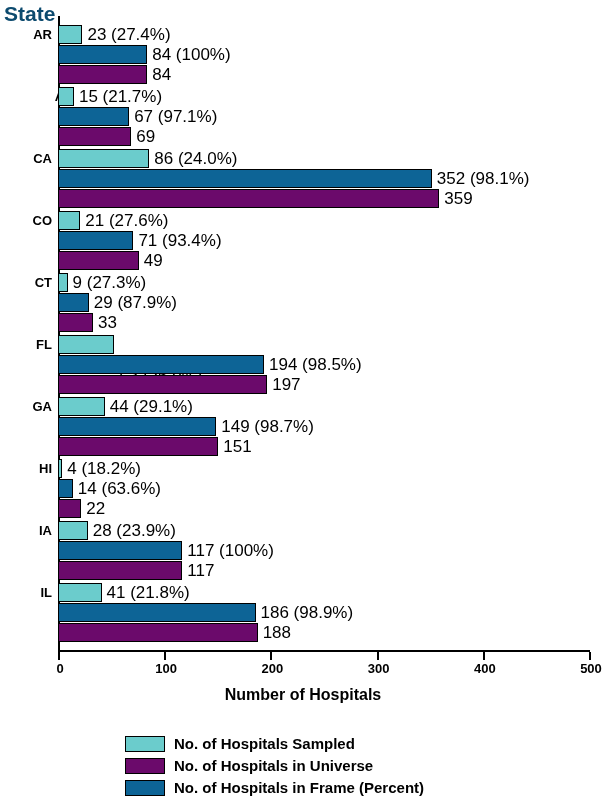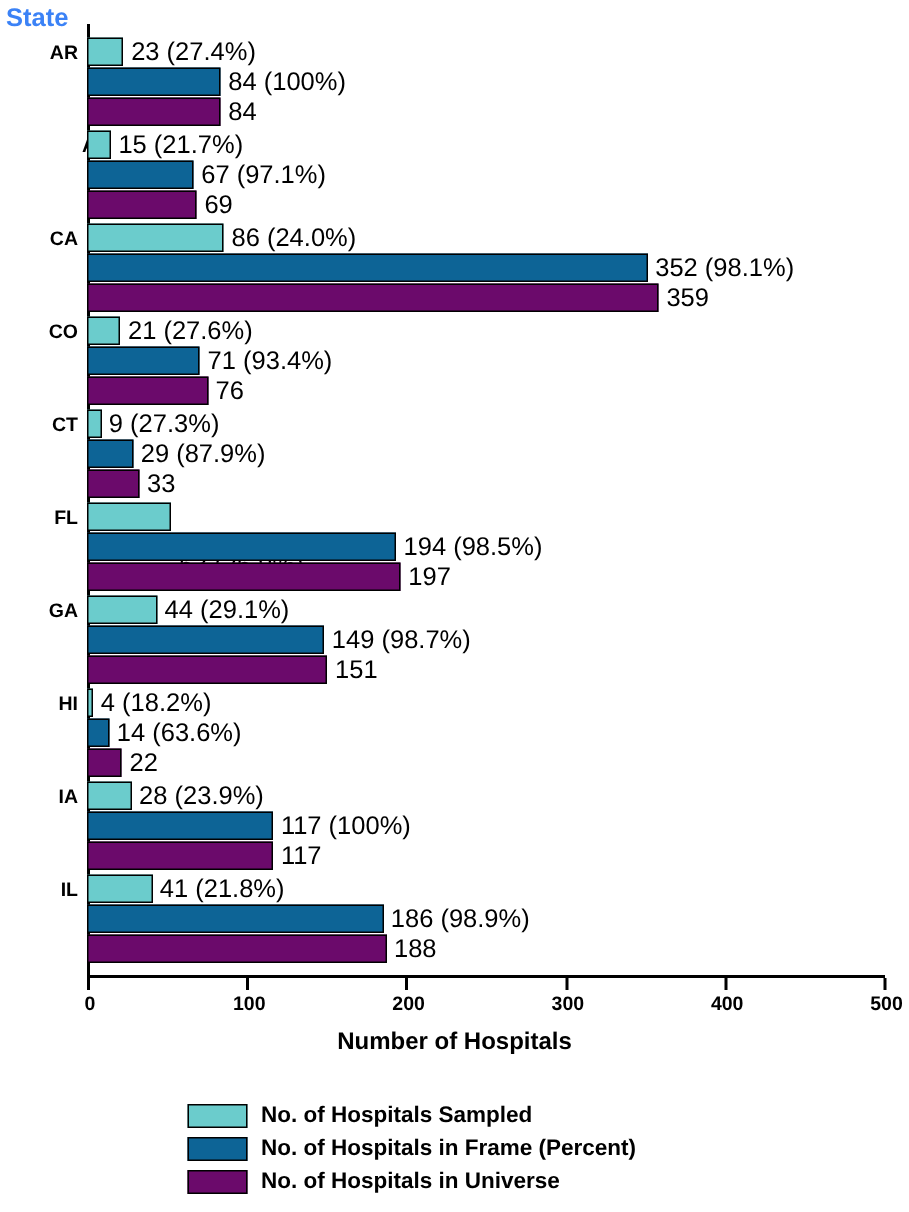--- a/index.html
+++ b/index.html
@@ -20,23 +20,23 @@
     width: 606px;
     height: 808px;
     overflow: hidden;
   }
 
   
   .axis-title-y {
     position: absolute;
     left: 4px;
     top: 2px;
-    font-size: 17px;
-    font-weight: bold;
-    color: #3b82f6;
+    font-size: 21px;
+    font-weight: bold;
+    color: #0c4a6e;
     letter-spacing: 0px;
   }
 
   
   #plot {
     position: absolute;
     left: 58px;
     top: 16px;
     width: 548px;
     height: 634px;
@@ -177,26 +177,26 @@
   <div id="plot"></div>
 
   <div class="axis-title-x">Number of Hospitals</div>
 
   <div id="legend">
       <div class="legend-row">
         <span class="legend-swatch sampled"></span>
         <span class="legend-text">No. of Hospitals Sampled</span>
       </div>
       <div class="legend-row">
+        <span class="legend-swatch universe"></span>
+        <span class="legend-text">No. of Hospitals in Universe</span>
+      </div>
+      <div class="legend-row">
         <span class="legend-swatch frame"></span>
         <span class="legend-text">No. of Hospitals in Frame (Percent)</span>
-      </div>
-      <div class="legend-row">
-        <span class="legend-swatch universe"></span>
-        <span class="legend-text">No. of Hospitals in Universe</span>
       </div>
     </div>
 
 <div class="state-label" style="top: 25px; left: 0px; width: 52px;">AR</div>
     <div class="bar sampled" style="left: 58px; top: 25px; width: 24.426px;"></div>
     <div class="bar-label" style="left: 87.426px; top: 25px;">23 (27.4%)</div>
     <div class="bar frame" style="left: 58px; top: 45px; width: 89.208px;"></div>
     <div class="bar-label" style="left: 152.208px; top: 45px;">84 (100%)</div>
     <div class="bar universe" style="left: 58px; top: 65px; width: 89.208px;"></div>
     <div class="bar-label" style="left: 152.208px; top: 65px;">84</div>
@@ -213,21 +213,21 @@
     <div class="bar frame" style="left: 58px; top: 169px; width: 373.824px;"></div>
     <div class="bar-label" style="left: 436.824px; top: 169px;">352 (98.1%)</div>
     <div class="bar universe" style="left: 58px; top: 189px; width: 381.258px;"></div>
     <div class="bar-label" style="left: 444.258px; top: 189px;">359</div>
     <div class="state-label" style="top: 211px; left: 0px; width: 52px;">CO</div>
     <div class="bar sampled" style="left: 58px; top: 211px; width: 22.302px;"></div>
     <div class="bar-label" style="left: 85.302px; top: 211px;">21 (27.6%)</div>
     <div class="bar frame" style="left: 58px; top: 231px; width: 75.402px;"></div>
     <div class="bar-label" style="left: 138.402px; top: 231px;">71 (93.4%)</div>
     <div class="bar universe" style="left: 58px; top: 251px; width: 80.712px;"></div>
-    <div class="bar-label" style="left: 143.712px; top: 251px;">76</div>
+    <div class="bar-label" style="left: 143.712px; top: 251px;">49</div>
     <div class="state-label" style="top: 273px; left: 0px; width: 52px; text-align: right;">CT</div>
     <div class="bar sampled" style="left: 58px; top: 273px; width: 9.558px;"></div>
     <div class="bar-label" style="left: 72.558px; top: 273px;">9 (27.3%)</div>
     <div class="bar frame" style="left: 58px; top: 293px; width: 30.798px;"></div>
     <div class="bar-label" style="left: 93.798px; top: 293px;">29 (87.9%)</div>
     <div class="bar universe" style="left: 58px; top: 313px; width: 35.046px;"></div>
     <div class="bar-label" style="left: 98.046px; top: 313px;">33</div>
     <div class="state-label" style="top: 335px; left: 0px; width: 52px;">FL</div>
     <div class="bar sampled" style="left: 58px; top: 335px; width: 56.286px;"></div>
     <div class="bar-label" style="left: 119.286px; top: 335px; margin-top: 32px;">53 (26.9%)</div>

